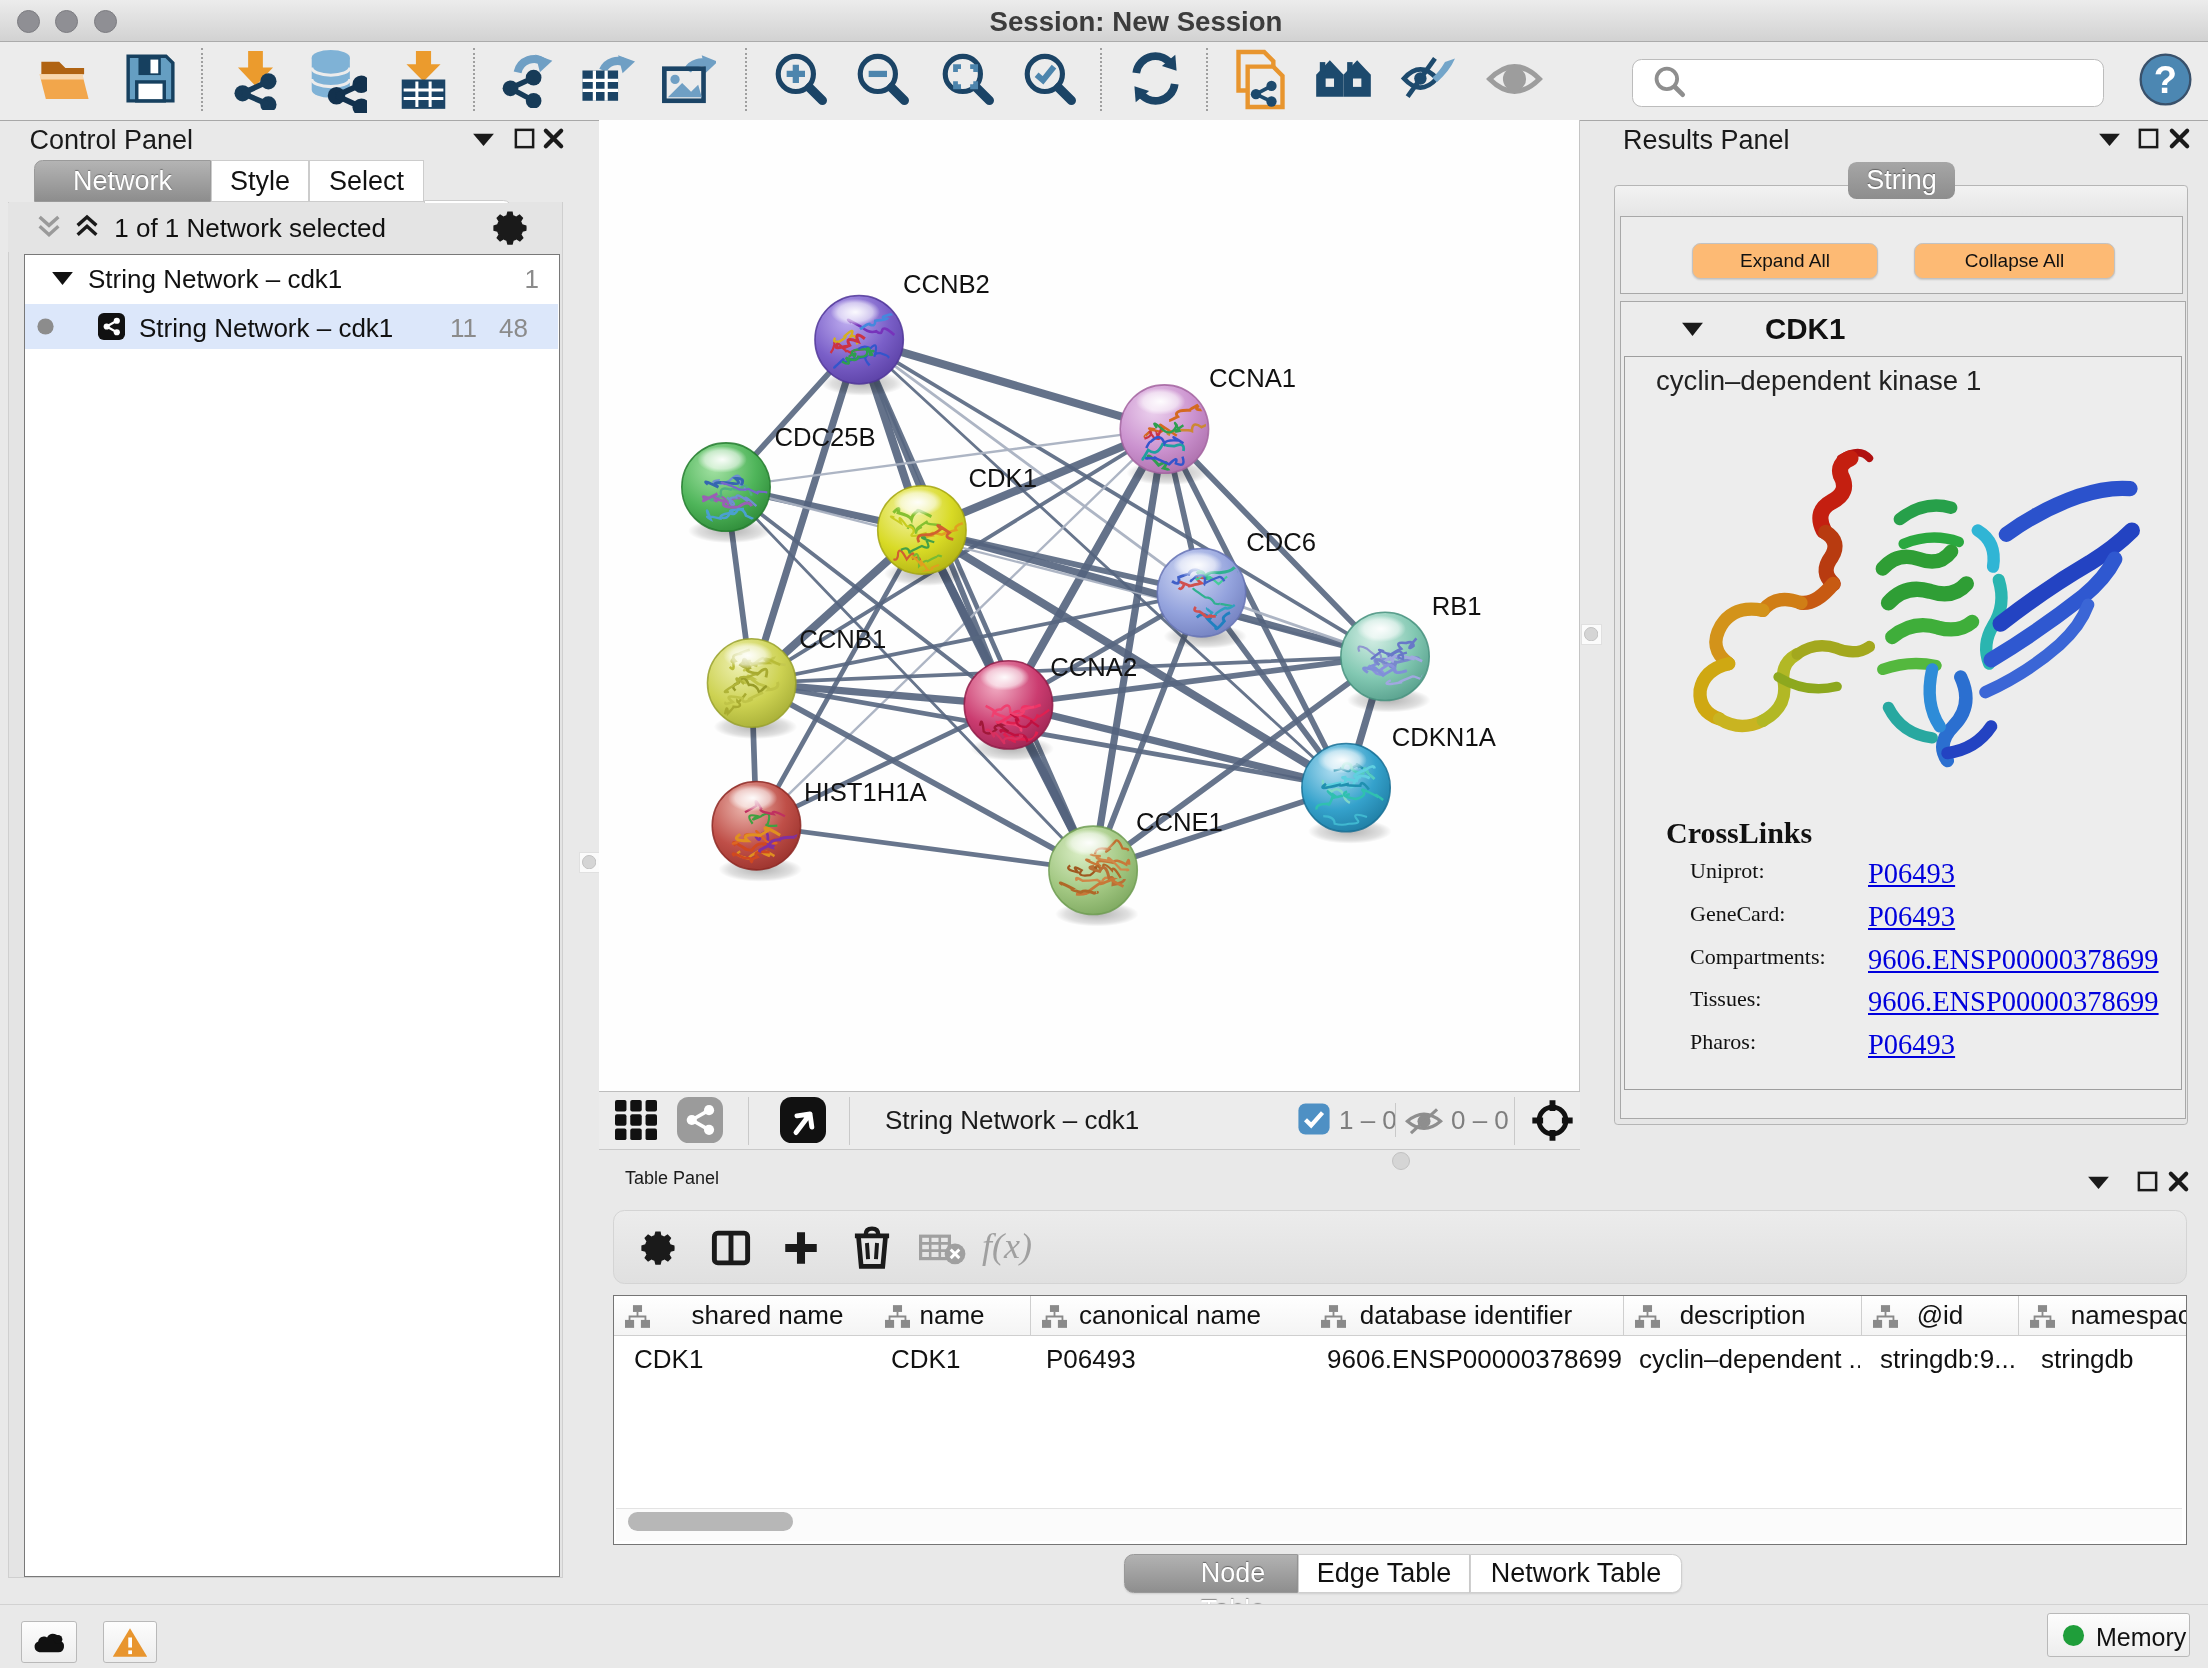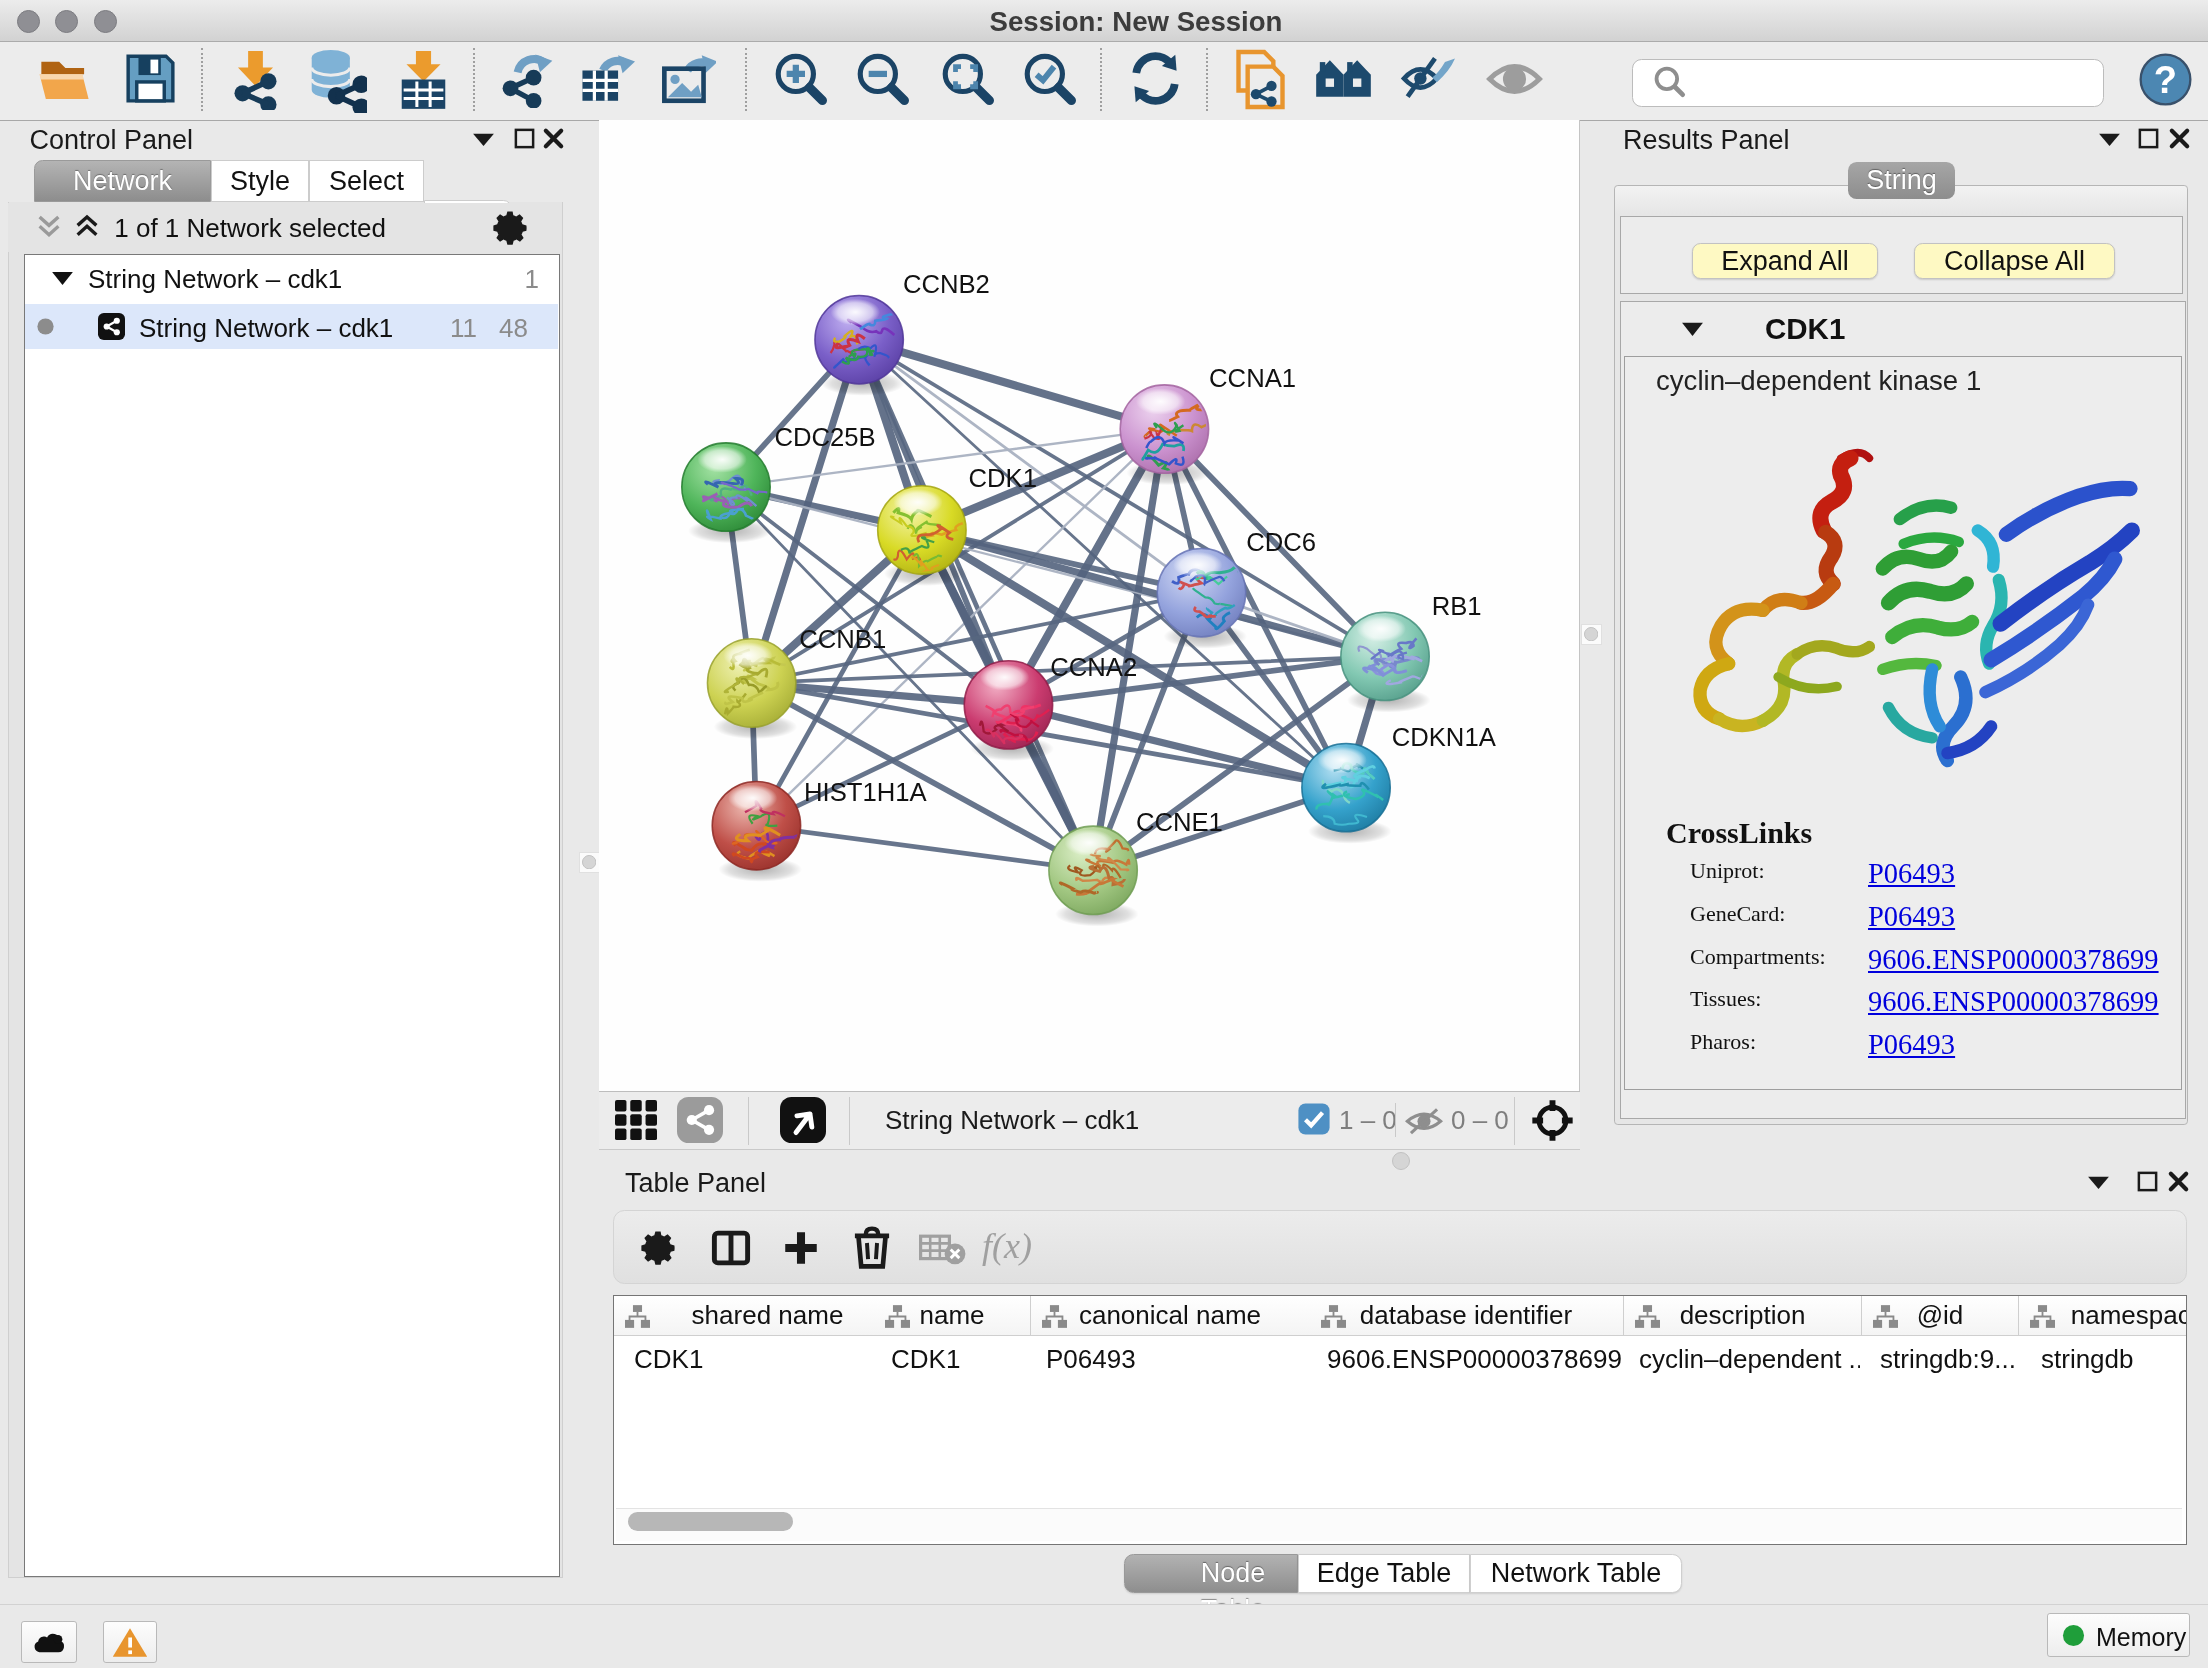--- a/index.html
+++ b/index.html
@@ -32,28 +32,28 @@
   #netbar{left:599px;top:1091px;width:981px;height:59px;background:#ececec;border-top:1px solid #bdbdbd;border-bottom:1px solid #c9c9c9;box-sizing:border-box;}
   .nbdiv{top:1097px;height:48px;width:0;border-left:1.9px solid #c9c9c9;}
   
   .vsplit-handle{width:19px;height:19px;background:#fbfbfb;border:1px solid #e0e0e0;}
   
   #rp-title{left:1623px;top:125px;font-size:27px;color:#1a1a1a;}
   #rp-outer{left:1614px;top:185px;width:574px;height:940px;background:linear-gradient(#f2f2f2,#e6e6e6 28.5px,#e6e6e6);border:1.9px solid #b5b5b5;border-radius:3.8px;box-sizing:border-box;}
   #rp-stringtab{left:1848px;top:162px;width:107px;height:37px;background:linear-gradient(#a6a6a6,#8d8d8d);
      border-radius:8.6px;color:#fff;font-size:27px;text-align:center;line-height:37px;text-shadow:0 -1px 1px rgba(0,0,0,.4);}
   #rp-sec1{left:1620px;top:216px;width:563px;height:78px;background:#ececec;border:1px solid #a8a8a8;box-sizing:border-box;}
-  .rbtn{top:243px;height:36px;background:#fef9c3;border:1px solid #c2c2c2;border-radius:8.6px;
-        font-size:27px;color:#111;text-align:center;line-height:34px;box-sizing:border-box;box-shadow:0 1px 1.9px rgba(0,0,0,.15);}
+  .rbtn{top:243px;height:36px;background:#fdba74;border:1px solid #c2c2c2;border-radius:8.6px;
+        font-size:19px;color:#111;text-align:center;line-height:34px;box-sizing:border-box;box-shadow:0 1px 1.9px rgba(0,0,0,.15);}
   #rp-sec2{left:1620px;top:301px;width:566px;height:818px;background:#ececec;border:1px solid #a8a8a8;box-sizing:border-box;}
   #rp-inner{left:1624px;top:356px;width:558px;height:734px;background:#ededed;border:1px solid #9e9e9e;box-sizing:border-box;}
   .serif{font-family:"Liberation Serif",serif;}
   .xl-label{font-size:22px;color:#111;}
   .xl-link{font-size:28.5px;color:#0000dd;text-decoration:underline;}
-  #tp-title{left:625px;top:1168px;font-size:27px;color:#1a1a1a;}
+  #tp-title{left:625px;top:1168px;font-size:18px;color:#1a1a1a;}
   #tp-toolbar{left:613px;top:1210px;width:1574px;height:74px;background:linear-gradient(#ececec,#e0e0e0);border:1px solid #d4d4d4;border-radius:11.4px;box-sizing:border-box;}
   #tp-table{left:613px;top:1295px;width:1574px;height:250px;background:#fff;border:1.9px solid #757575;box-sizing:border-box;overflow:hidden;}
   .th{top:0px;height:40px;border-right:1.9px solid #cfcfcf;border-bottom:1px solid #cfcfcf;box-sizing:border-box;font-size:26px;color:#111;
       display:flex;align-items:center;justify-content:center;position:absolute;background:linear-gradient(#ffffff,#f4f4f4);}
   .td{top:42px;height:42px;position:absolute;font-size:26px;color:#111;line-height:42px;white-space:nowrap;overflow:hidden;}
   .btab{top:1554px;height:39px;box-sizing:border-box;background:#fff;border:1px solid #cfcfcf;
         font-size:27px;color:#111;text-align:center;line-height:37px;box-shadow:0 1px 1.9px rgba(0,0,0,.12);}
   .btab.sel{background:linear-gradient(#b2b2b2,#8e8e8e);color:#fff;text-shadow:0 -1px 1px rgba(0,0,0,.4);border-color:#999;padding-left:44px;}
   
   #statusbar{left:0;top:1604px;width:2208px;height:65px;background:#e9e9e9;border-top:1px solid #d2d2d2;}

